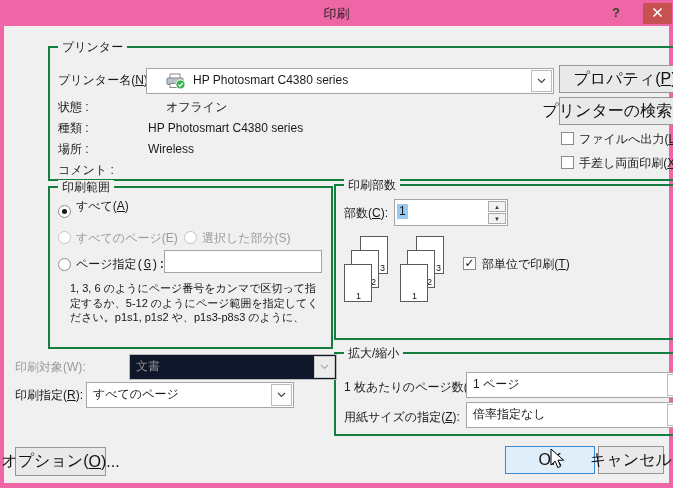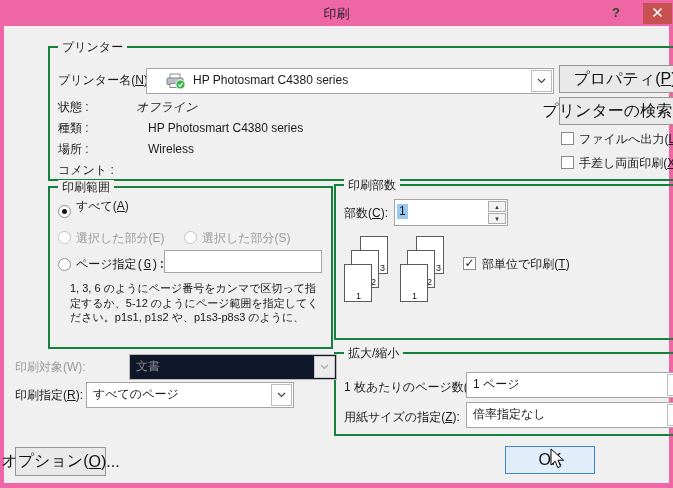--- a/index.html
+++ b/index.html
@@ -98,21 +98,21 @@
         <span class="ctext" style="left:46px;">HP Photosmart C4380 series</span>
         <span class="cbtn">
           <svg width="9" height="6" viewBox="0 0 9 6">
               <polyline points="1,1 4.5,4.5 8,1" fill="none" stroke="#444" stroke-width="1.2"></polyline>
             </svg>
         </span>
       </div>
       <div class="btn" style="left:509px;top:17px;width:130px;height:26px;">プロパティ(<u>P</u>)</div>
 
       <span class="lbl" style="left:8px;top:52px;">状態 :</span>
-      <span class="val" style="left:86px;top:52px;font-style:italic;">オフライン</span>
+      <span class="val" style="left:116px;top:52px;">オフライン</span>
       <div class="btn" style="left:509px;top:49px;width:130px;height:26px;">プリンターの検索(<u>D</u>)...</div>
 
       <span class="lbl" style="left:8px;top:73px;">種類 :</span>
       <span class="val" style="left:98px;top:73px;">HP Photosmart C4380 series</span>
 
       <span class="cb" style="left:511px;top:84px;"></span>
       <span class="lbl" style="left:529px;top:84px;">ファイルへ出力(<u>L</u>)</span>
 
       <span class="lbl" style="left:8px;top:94px;">場所 :</span>
       <span class="val" style="left:98px;top:94px;">Wireless</span>
@@ -124,21 +124,21 @@
       <span class="val" style="left:98px;top:115px;"></span>
     </div>
 
     <div class="group" style="left:10px;top:160px;width:281px;height:159px;">
       <span class="legend">印刷範囲</span>
 
       <span class="radio sel" style="left:8px;top:17px;"></span>
       <span class="lbl" style="left:26px;top:11px;">すべて(<u>A</u>)</span>
 
       <span class="radio disabled" style="left:8px;top:43px;"></span>
-      <span class="lbl dis" style="left:26px;top:43px;">選択した部分(E)</span>
+      <span class="lbl dis" style="left:26px;top:43px;">すべてのページ(E)</span>
       <span class="radio disabled" style="left:134px;top:43px;"></span>
       <span class="lbl dis" style="left:152px;top:43px;">選択した部分(S)</span>
 
       <span class="radio" style="left:8px;top:70px;"></span>
       <span class="lbl" style="left:26px;top:70px;font-family:Liberation Mono, monospace;">ページ指定(<u>G</u>):</span>
       <input class="txt" style="left: 114px; top: 62px; width: 148px; height: 21px;" value="">
 
       <div class="hint" style="left:20px;top:93px;width:256px;">
         <div>1, 3, 6 のようにページ番号をカンマで区切って指</div>
         <div>定するか、5-12 のようにページ範囲を指定してく</div>
@@ -226,20 +226,21 @@
       <span class="ctext">すべてのページ</span>
       <span class="cbtn">
         <svg width="9" height="6" viewBox="0 0 9 6">
             <polyline points="1,1 4.5,4.5 8,1" fill="none" stroke="#444" stroke-width="1.2"></polyline>
           </svg>
       </span>
     </div>
 
     <div class="btn" style="left:11px;top:421px;width:89px;height:27px;">オプション(<u>O</u>)...</div>
     <div class="btn default" style="left:501px;top:420px;width:88px;height:26px;">OK</div>
+    <div class="btn" style="left:594px;top:420px;width:64px;height:26px;">キャンセル</div>
 
     <span class="cursor" style="left:546px;top:422px;">
       <svg width="16" height="22" viewBox="0 0 16 22">
         <path d="M1,1 L1,17 L5.2,13.2 L7.8,19.6 L10.6,18.4 L8,12.2 L13.6,12.2 Z" fill="#ffffff" stroke="#000000" stroke-width="1"></path>
       </svg>
     </span>
   </div>
 </div>
 
 </body></html>

